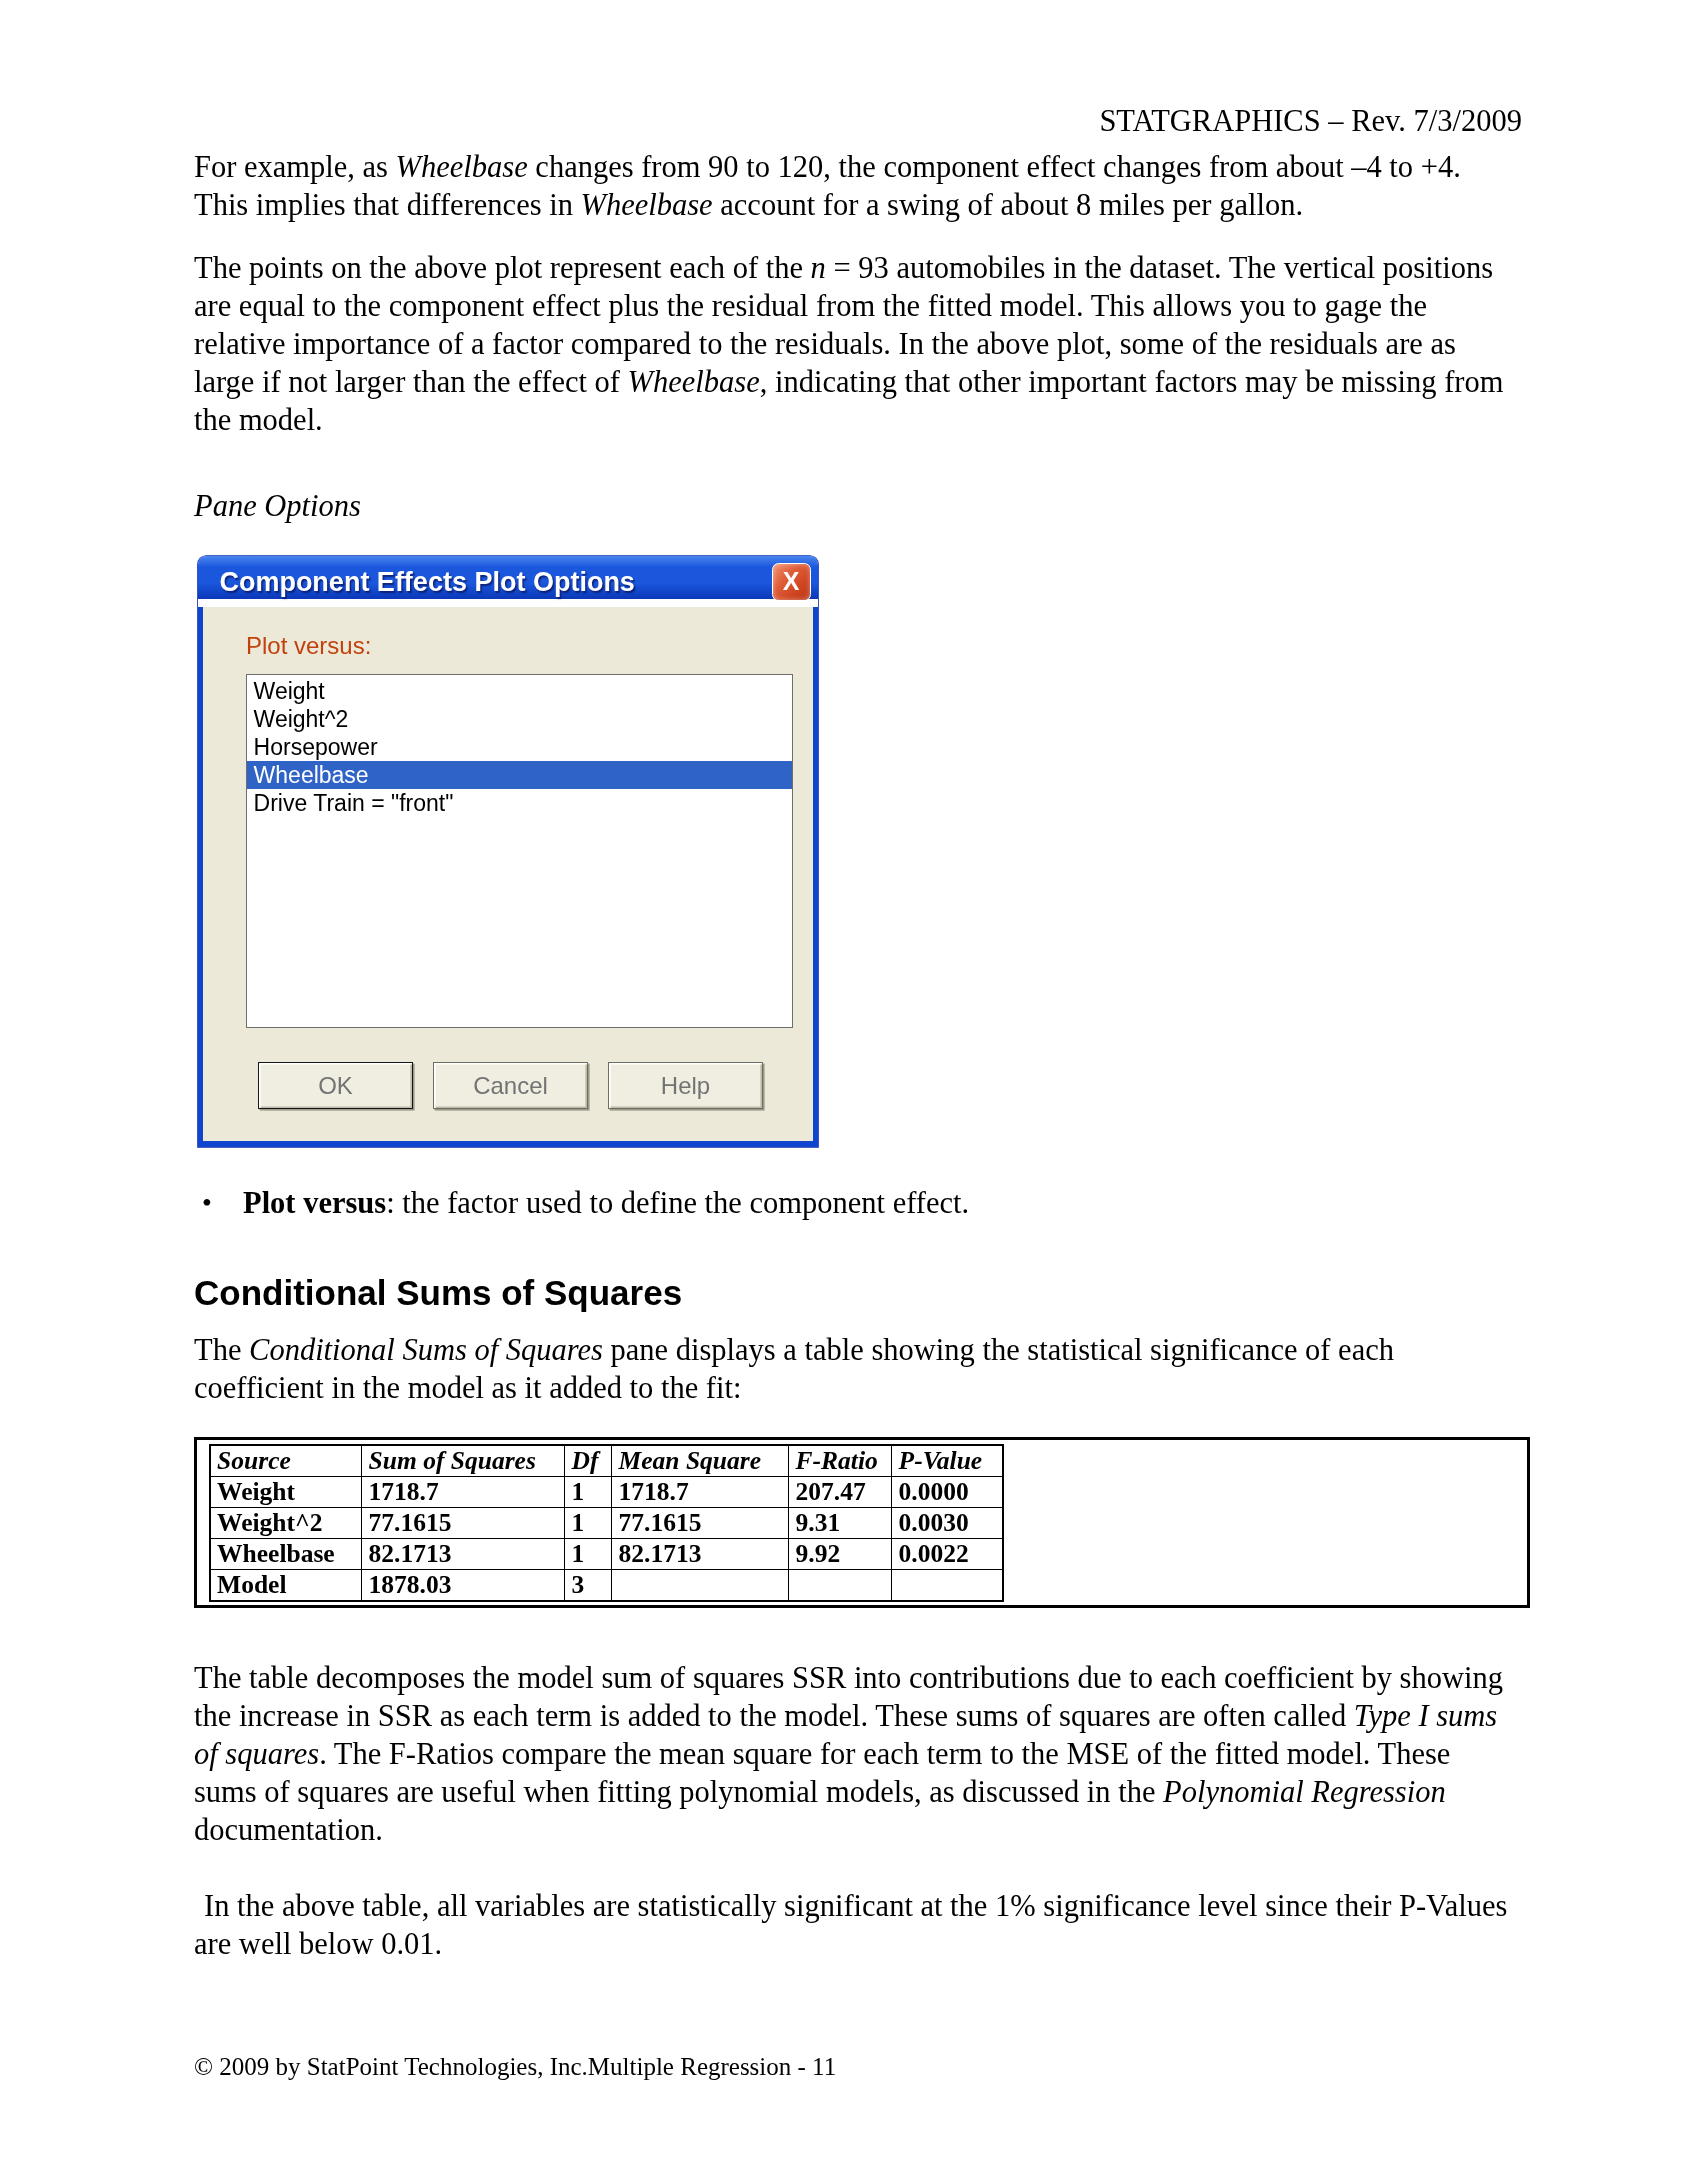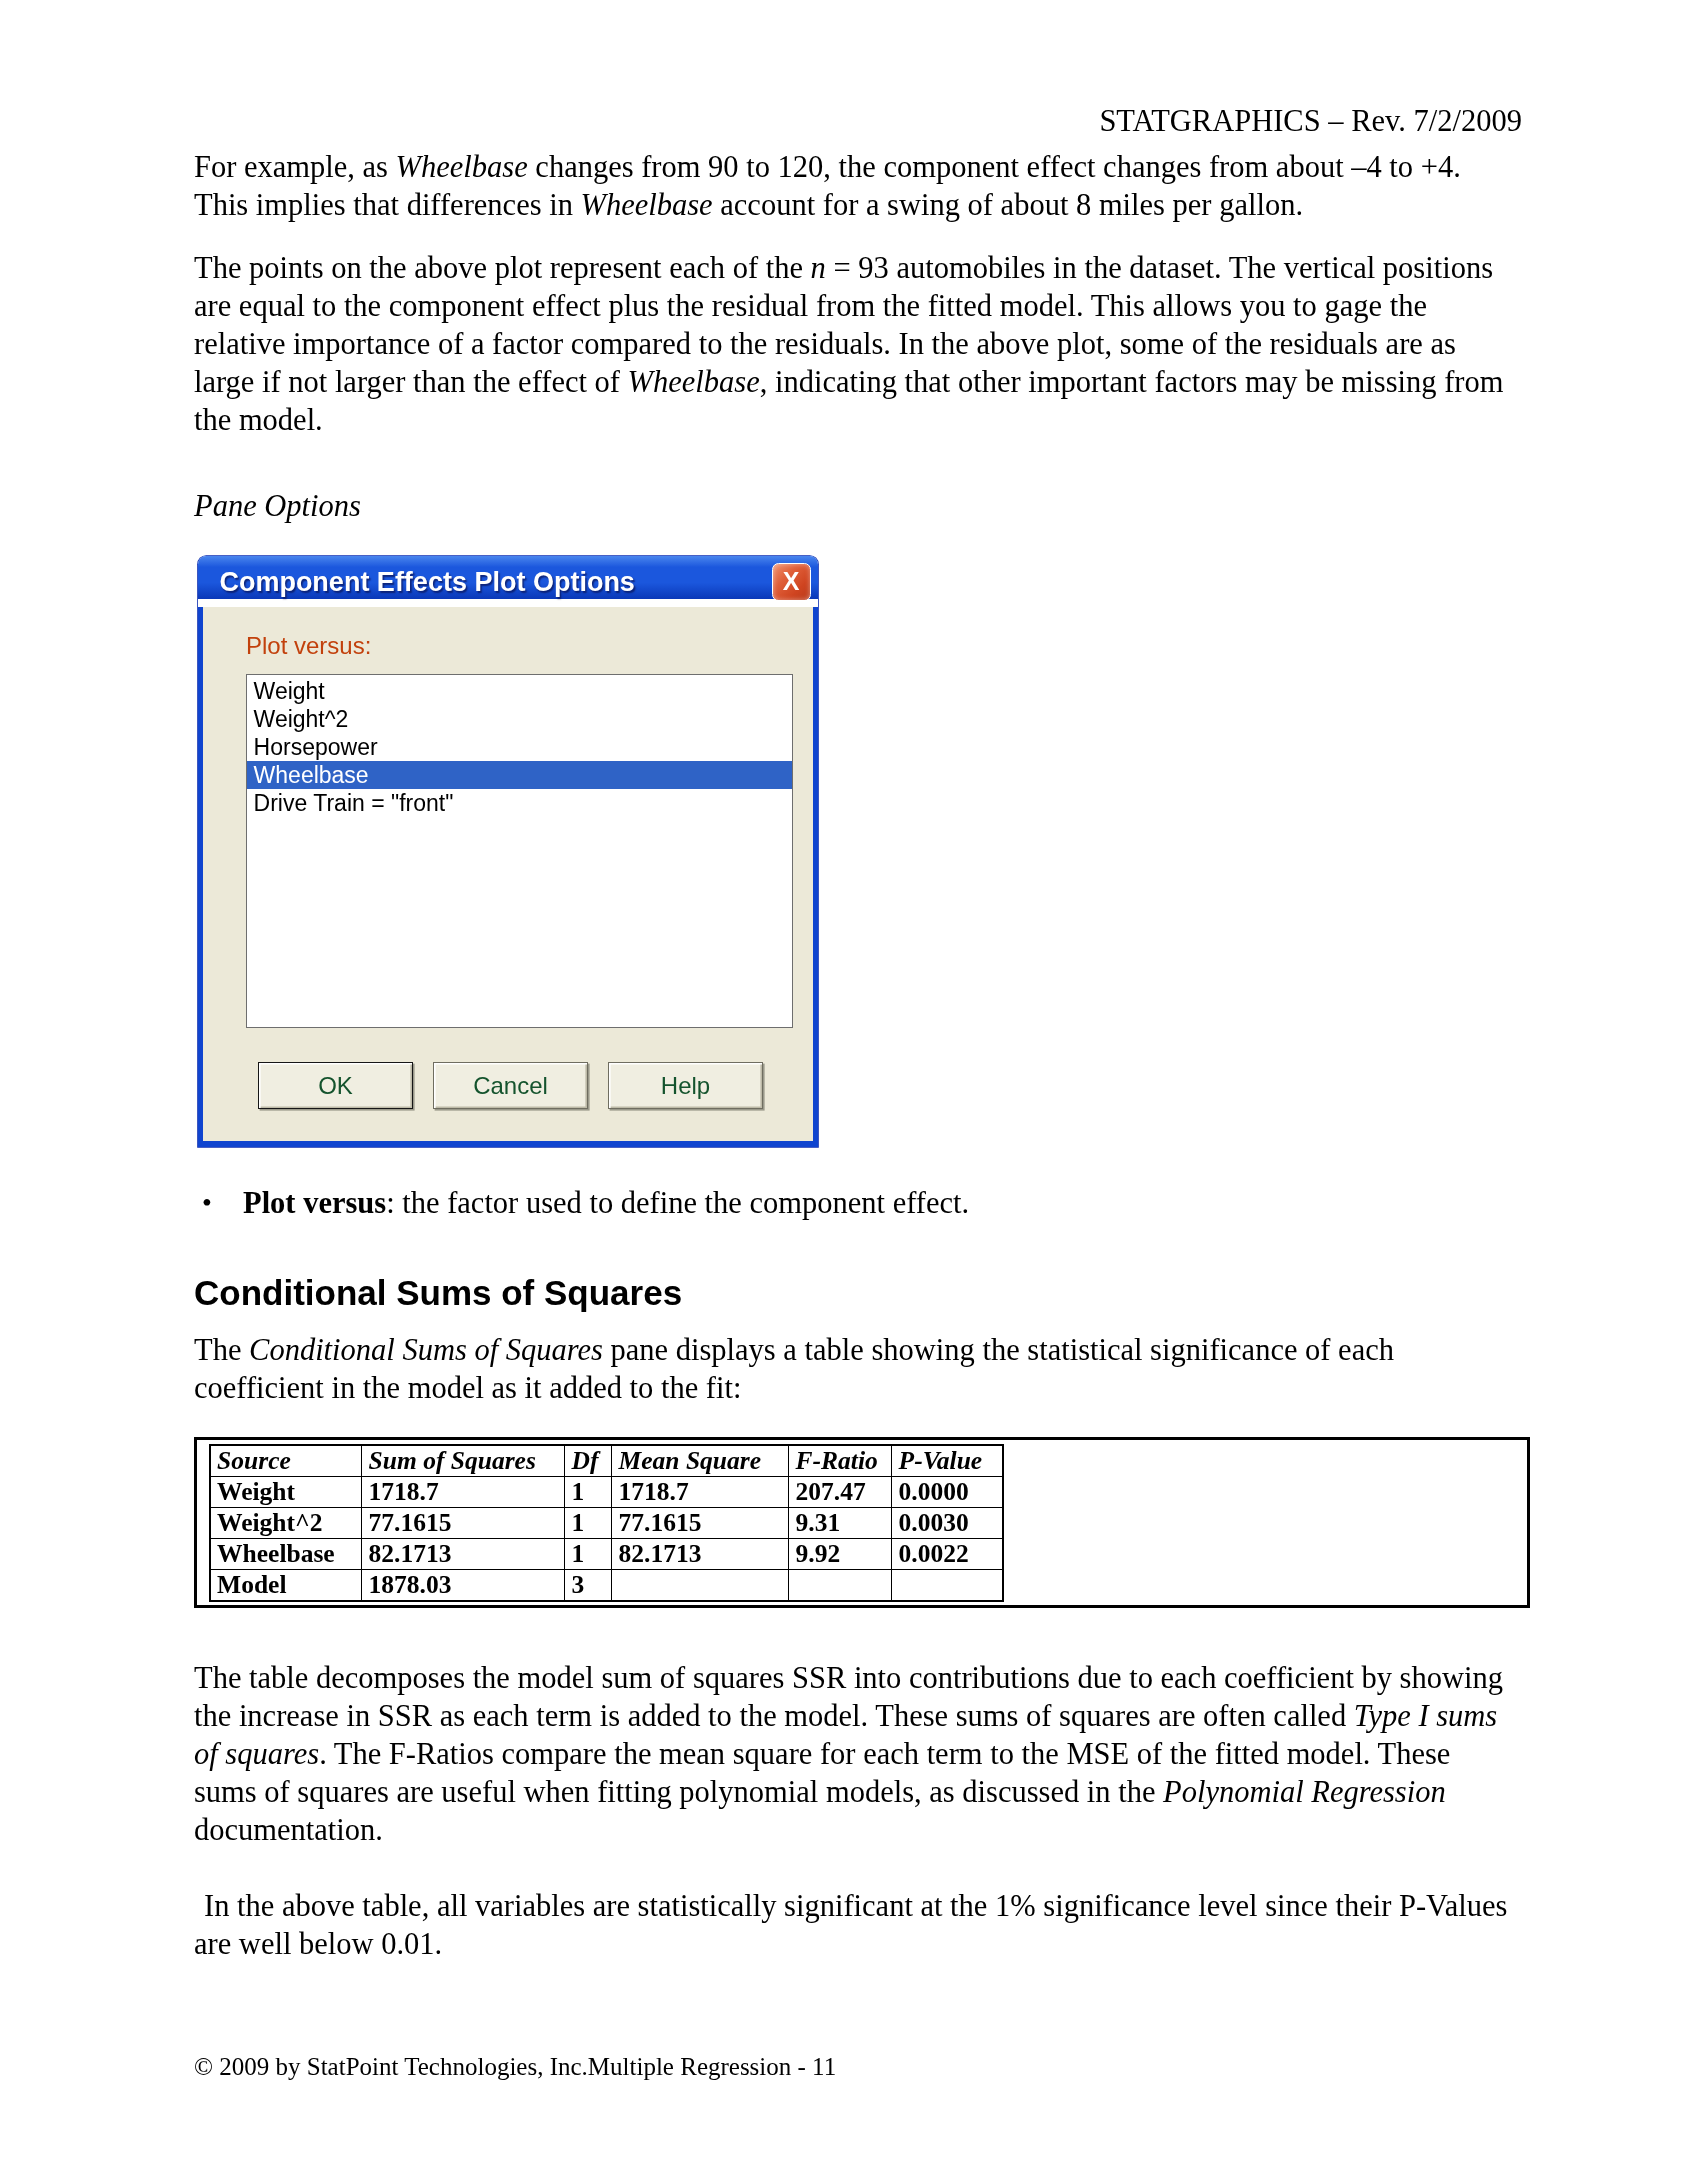--- a/index.html
+++ b/index.html
@@ -85,21 +85,21 @@
     background:var(--selection-bg,#2f63c6);
     color:#fff;
   }
   .btn-row{
     position:absolute;left:55px;top:455px;
     display:flex;gap:20px;
   }
   .xp-btn{
     width:155px;height:47px;
     font-family:"Liberation Sans",sans-serif;
-    font-size:24px;color:#14532d;
+    font-size:24px;color:#737373;
     background:#f0eee1;
     border:0.8px solid #6f6d60;
     box-shadow:inset 1.6px 1.6px 0 #ffffff,inset -1.6px -1.6px 0 #bdbaa7,1.6px 1.6px 0 rgba(120,118,105,.7);
     padding:0;
   }
   .xp-btn.def{border:1.6px solid #161616;}
   
   .bullet-row{
     top:1184px;left:202px;width:1318px;
     font-size:30.5px;line-height:38px;
@@ -145,21 +145,21 @@
     top:2053px;left:194px;width:1326px;
     display:flex;
     font-size:25px;
   }
 </style>
 </head>
 <body>
 
 <div class="page">
 
-  <div class="abs header-right">STATGRAPHICS – Rev. 7/2/2009</div>
+  <div class="abs header-right">STATGRAPHICS – Rev. 7/3/2009</div>
 
   <div class="abs body-text" style="top:148px"><span>For example, as </span><span class="it">Wheelbase</span><span> changes from 90 to 120, the component effect changes from about –4 to +4. This implies that differences in </span><span class="it">Wheelbase</span><span> account for a swing of about 8 miles per gallon.</span></div>
 
   <div class="abs body-text" style="top:249px"><span>The points on the above plot represent each of the </span><span class="it">n</span><span> = 93 automobiles in the dataset. The vertical positions are equal to the component effect plus the residual from the fitted model. This allows you to gage the relative importance of a factor compared to the residuals. In the above plot, some of the residuals are as large if not larger than the effect of </span><span class="it">Wheelbase</span><span>, indicating that other important factors may be missing from the model.</span></div>
 
   <div class="abs pane-options">Pane Options</div>
 
   <div class="abs dialog">
     <div class="titlebar">
       <span class="dlg-title">Component Effects Plot Options</span>

